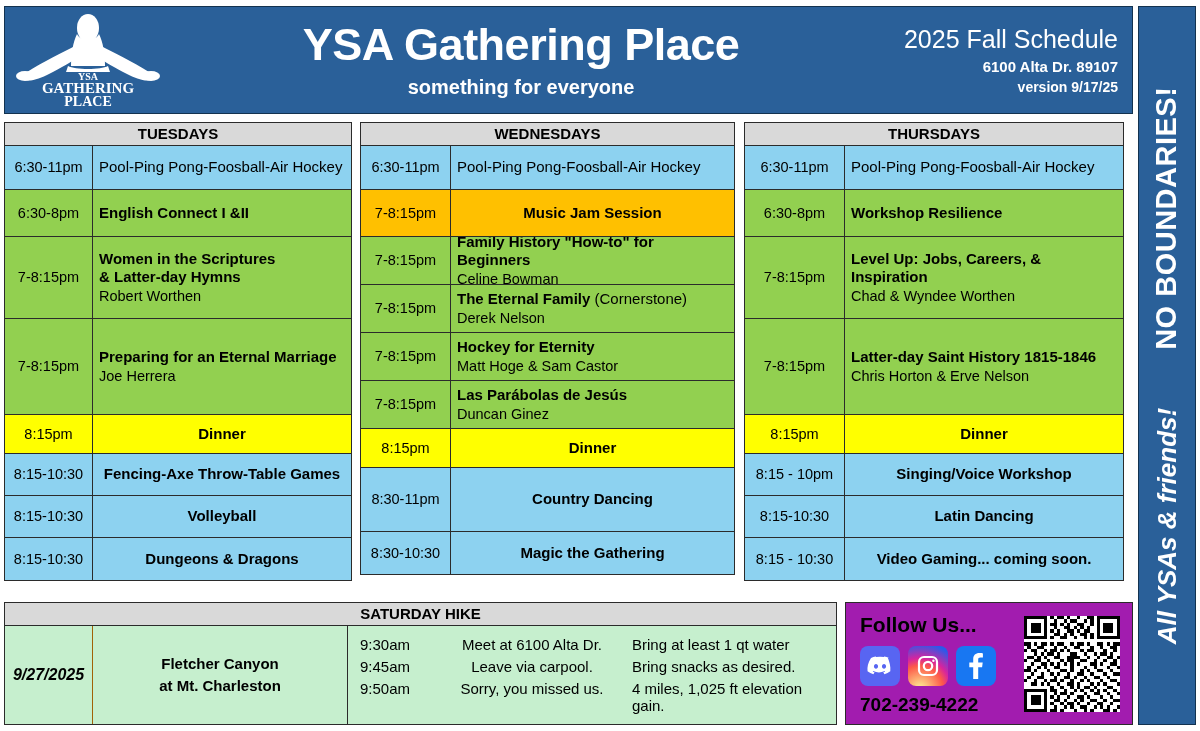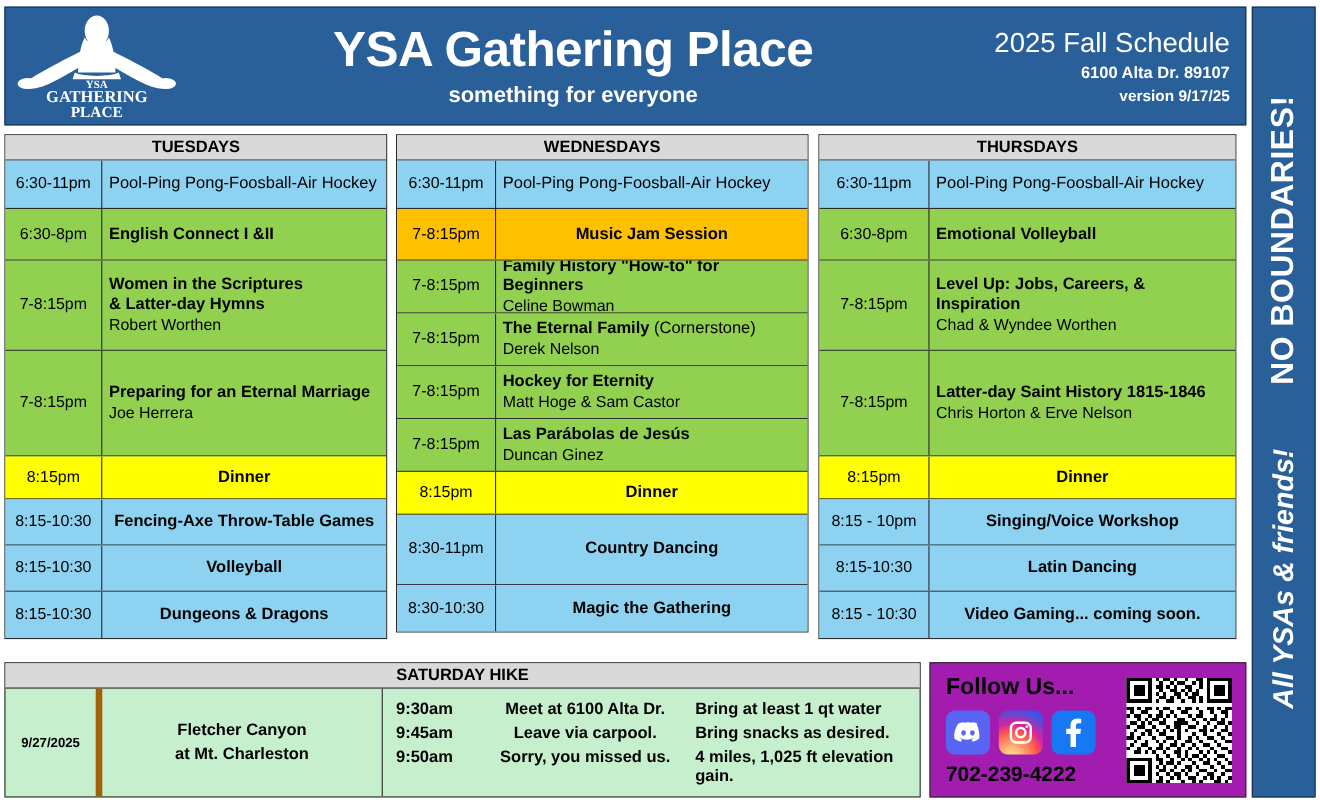--- a/index.html
+++ b/index.html
@@ -95,34 +95,34 @@
     border: 1px solid #2b2b2b; background: #c6efce;
     display: flex; flex-direction: column;
   }
   .hike-head {
     background: #d9d9d9; border-bottom: 1px solid #2b2b2b;
     height: 23px; line-height: 22px; text-align: center;
     font-size: 15px; font-weight: bold; color: #000;
   }
   .hike-body { flex: 1 1 auto; display: flex; }
   .hike-date {
-    flex: 0 0 88px; border-right: 6px solid #a16207;
+    flex: 0 0 88px; border-right: 1px solid #a16207;
     display: flex; align-items: center; justify-content: center;
-    font-size: 12px; font-weight: bold; color: #000;
+    font-size: 16px; font-weight: bold; color: #000; font-style: italic;
   }
   .hike-place {
     flex: 0 0 255px; border-right: 1px solid #2b2b2b;
     display: flex; flex-direction: column; align-items: center; justify-content: center;
     font-size: 15px; font-weight: bold; color: #000; line-height: 1.45;
   }
   .hike-details {
     flex: 1 1 auto; display: flex; flex-direction: column; justify-content: center;
     padding-left: 12px; gap: 5px;
   }
-  .hike-line { display: flex; font-size: 15px; font-weight: bold; color: #000; }
+  .hike-line { display: flex; font-size: 15px; font-weight: normal; color: #000; }
   .hl-time { flex: 0 0 72px; }
   .hl-act  { flex: 0 0 200px; text-align: center; }
   .hl-note { flex: 1 1 auto; }
 
   .follow-box {
     position: absolute; left: 841px; top: 0; width: 288px; height: 123px;
     border: 1px solid #2b2b2b; background: #a21caf;
     display: flex; align-items: center; padding: 6px 8px;
   }
   .follow-left { flex: 1 1 auto; display: flex; flex-direction: column; justify-content: space-between; height: 100%; padding: 4px 0 2px 6px; }
@@ -300,21 +300,21 @@
       <div class="rows">
           <div class="row bg-blue" style="height: 44px;">
             <div class="t-cell">6:30-11pm</div>
             <div class="c-cell c-left">
               <div class="ev-plain">Pool-Ping Pong-Foosball-Air Hockey</div>
             </div>
           </div>
           <div class="row bg-green" style="height: 47px;">
             <div class="t-cell">6:30-8pm</div>
             <div class="c-cell c-left">
-              <div class="ev-title">Emotional Volleyball</div>
+              <div class="ev-title">Workshop Resilience</div>
             </div>
           </div>
           <div class="row bg-green" style="height: 82px;">
             <div class="t-cell">7-8:15pm</div>
             <div class="c-cell c-left">
               <div class="ev-title">Level Up: Jobs, Careers, &amp; Inspiration</div>
               <div class="ev-sub">Chad &amp; Wyndee  Worthen</div>
             </div>
           </div>
           <div class="row bg-green" style="height: 96px;">

